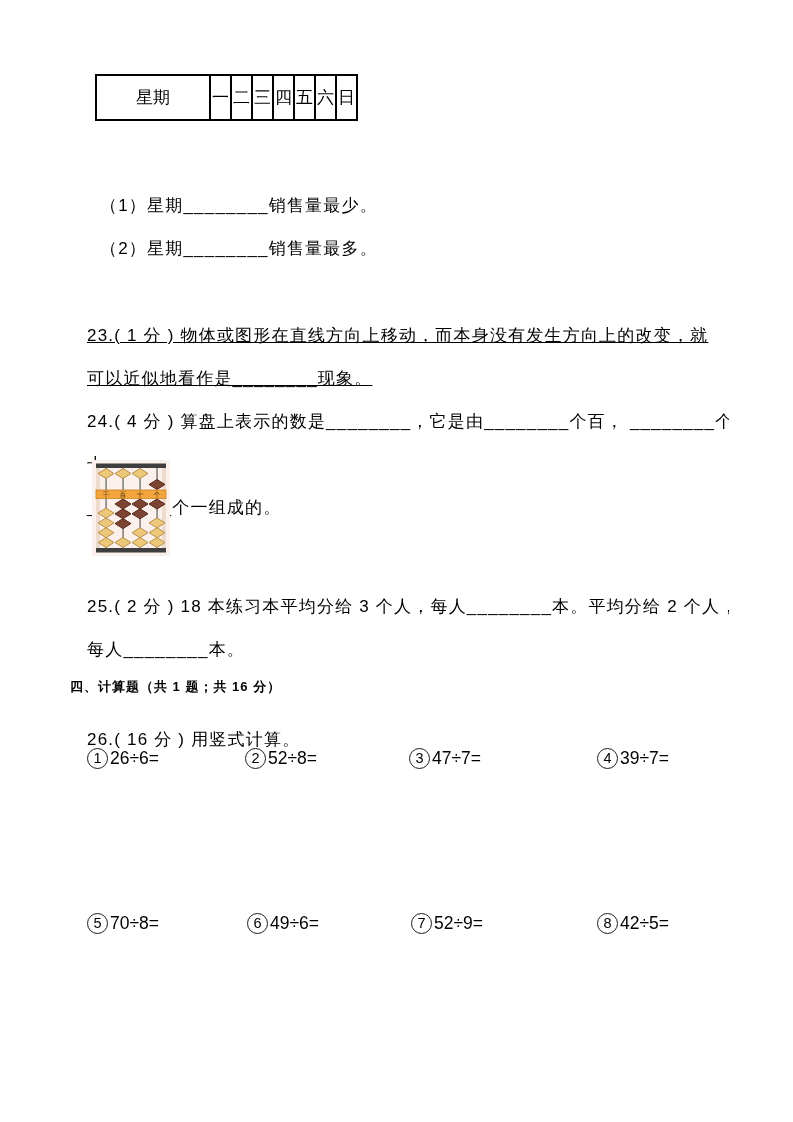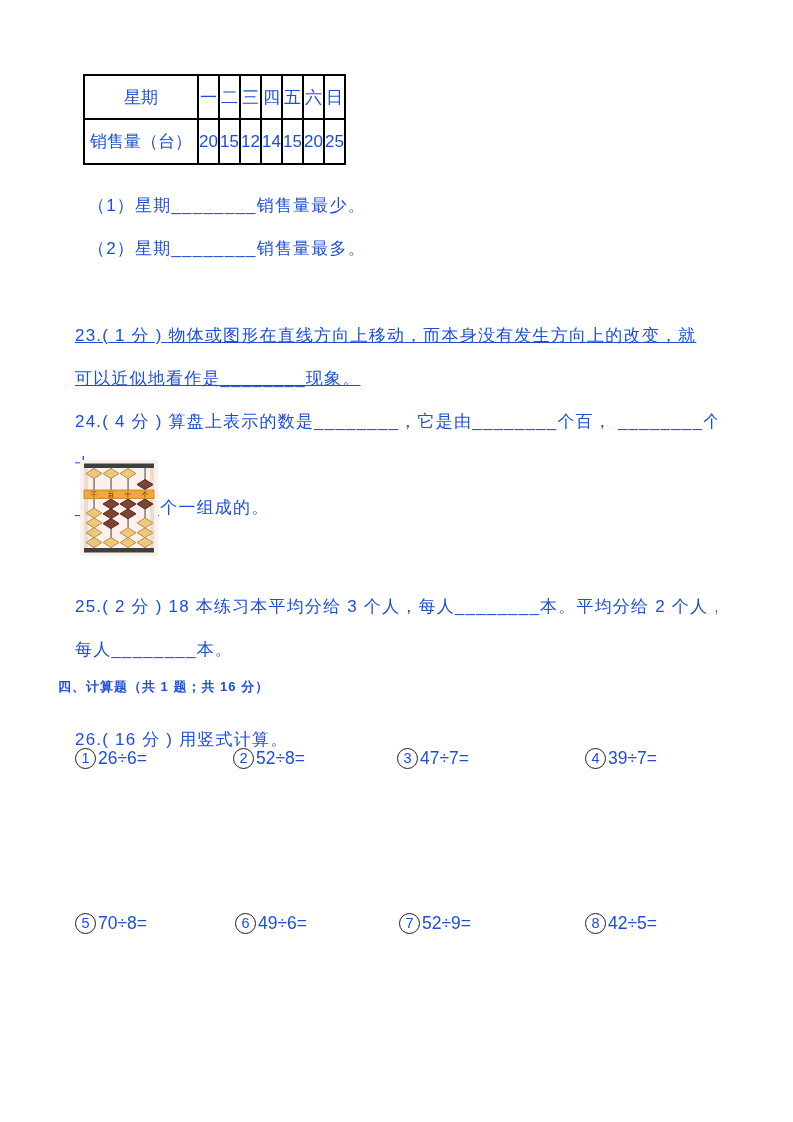--- a/index.html
+++ b/index.html
@@ -1,17 +1,17 @@
 <!DOCTYPE html>
 <html><head>
 <meta charset="utf-8">
 <style>
   html,body{margin:0;padding:0;background:#ffffff;}
   .page{position:relative;width:717px;height:1122px;background:#ffffff;overflow:hidden;
-        font-family:"Liberation Sans","DejaVu Sans",sans-serif;color:#1d4ed8;}
+        font-family:"Liberation Sans","DejaVu Sans",sans-serif;color:#000000;margin-left:12px;}
   
   .sales-table{position:absolute;left:83px;top:74px;border-collapse:collapse;}
   .sales-table td{border:2px solid #000;text-align:center;vertical-align:middle;
                   font-size:17px;padding:0;}
   .sales-table .c1{width:112px;height:42px;}
   .sales-table .cday{width:19px;}
   .sales-table tr:first-child td{height:42px;}
   .sales-table tr:last-child td{height:43px;}
   
   .para{position:absolute;left:75px;width:660px;font-size:17px;line-height:43px;
@@ -38,30 +38,20 @@
     <tbody>
         <tr>
       <td class="c1">星期</td>
       <td class="cday">一</td>
       <td class="cday">二</td>
       <td class="cday">三</td>
       <td class="cday">四</td>
       <td class="cday">五</td>
       <td class="cday">六</td>
       <td class="cday">日</td>
-    </tr>
-    <tr>
-      <td class="c1">销售量（台）</td>
-      <td class="cday">20</td>
-      <td class="cday">15</td>
-      <td class="cday">12</td>
-      <td class="cday">14</td>
-      <td class="cday">15</td>
-      <td class="cday">20</td>
-      <td class="cday">25</td>
     </tr>
   </tbody>
     </table>
 
   <p class="subq" style="top:177px;">（1）星期________销售量最少。</p>
   <p class="subq" style="top:220px;">（2）星期________销售量最多。</p>
 
   <p class="para" style="top:297px;text-decoration:underline;">23.( 1 分 ) 物体或图形在直线方向上移动，而本身没有发生方向上的改变，就
 可以近似地看作是________现象。</p>
   <p class="para" style="top:383px;">24.( 4 分 ) 算盘上表示的数是________，它是由________个百， ________个十，

